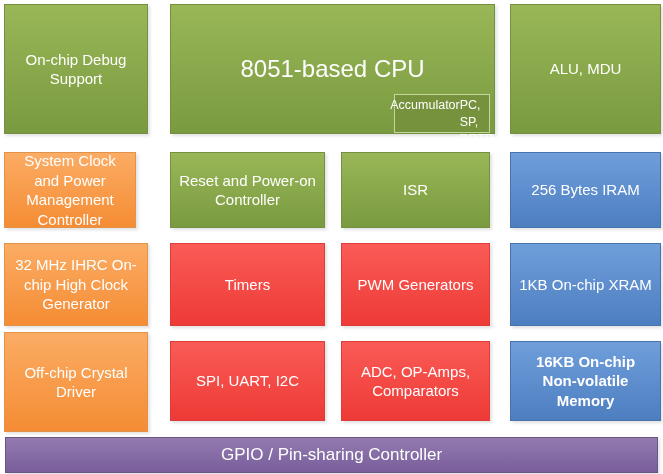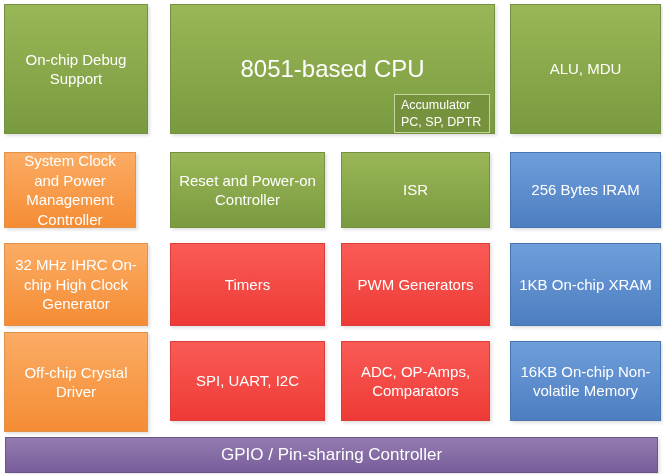--- a/index.html
+++ b/index.html
@@ -29,21 +29,21 @@
   .blue   { background:linear-gradient(#6f9edb, #4d7ec0); border:1px solid #4674ae; }
   .purple { background:linear-gradient(#937bb0, #795e9b); border:1px solid #6a5488; }
   .darkgreen {
     background:#76923c;
     border:1px solid #c3d69b;
     box-shadow:none;
   }
   .cpu-label { font-size:24px; }
   .registers {
     display:flex;
-    flex-direction:column;
+    flex-direction:row;
     align-items:flex-start;
     justify-content:center;
     text-align:left;
     font-size:12.5px;
     line-height:1.35;
     padding:2px 6px;
   }
   .gpio-bar { font-size:17px; }
 </style>
 </head>
@@ -105,21 +105,21 @@
   </div>
 
   <div class="block red" style="left:170px; top:341px; width:155px; height:80px;">
     <span>SPI, UART, I2C</span>
   </div>
 
   <div class="block red" style="left:341px; top:341px; width:149px; height:80px;">
     <span>ADC, OP-Amps, Comparators</span>
   </div>
 
-  <div class="block blue" style="left:510px; top:341px; width:151px; height:80px;">
+  <div class="block blue" style="left:510px; top:341px; width:151px; height:80px;font-weight:bold;">
     <span>16KB On-chip Non-volatile Memory</span>
   </div>
 
   <div class="block purple gpio-bar" style="left:5px; top:437px; width:653px; height:36px;">
     <span>GPIO / Pin-sharing Controller</span>
   </div>
 
 </div>
 
 </body></html>

